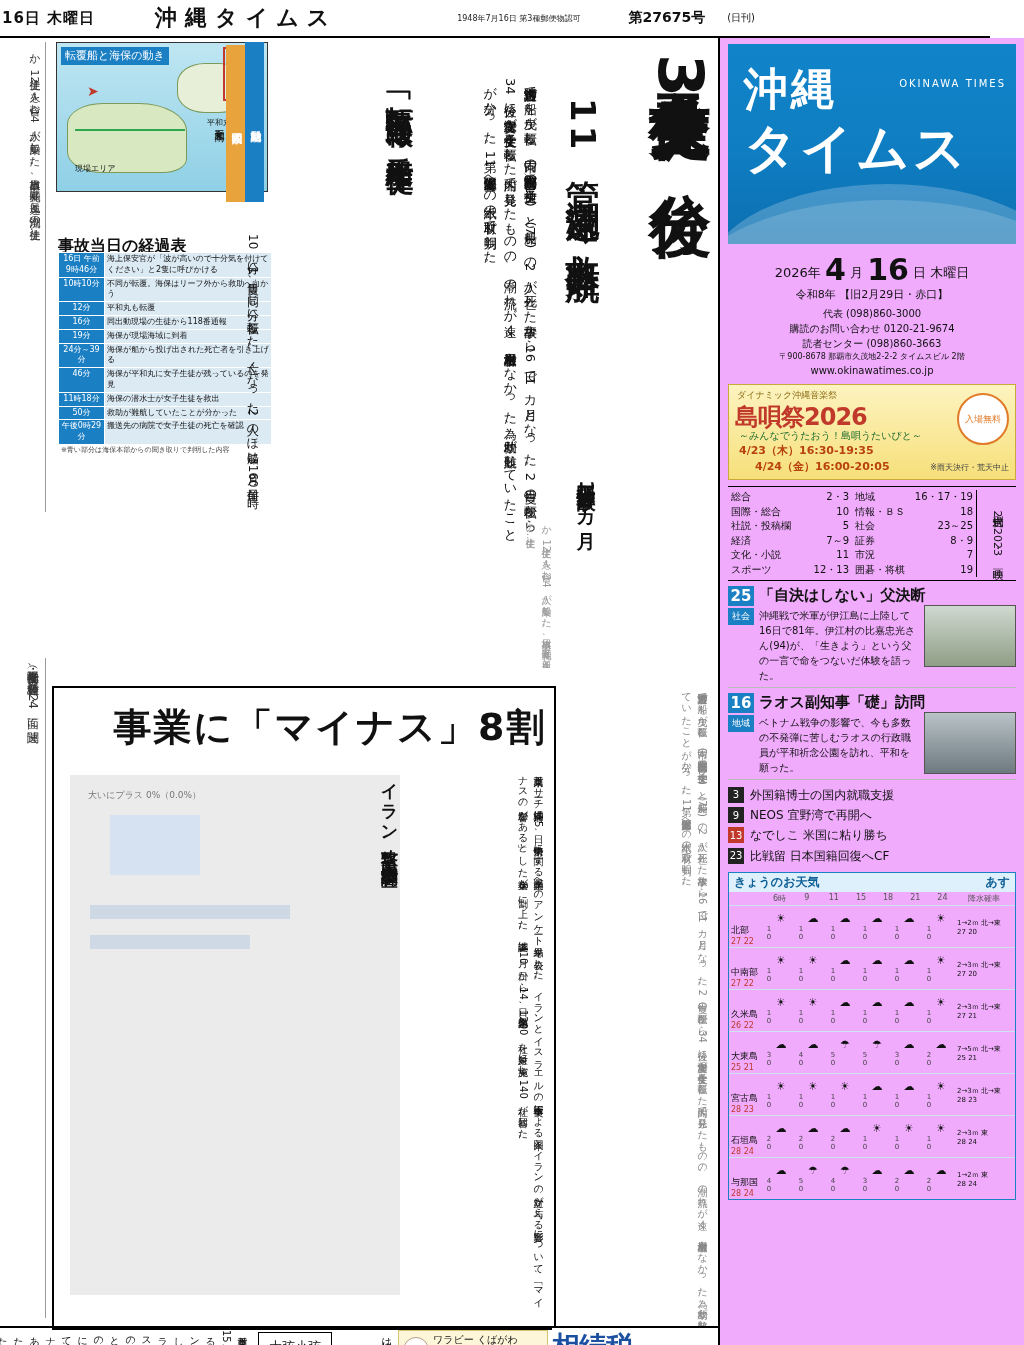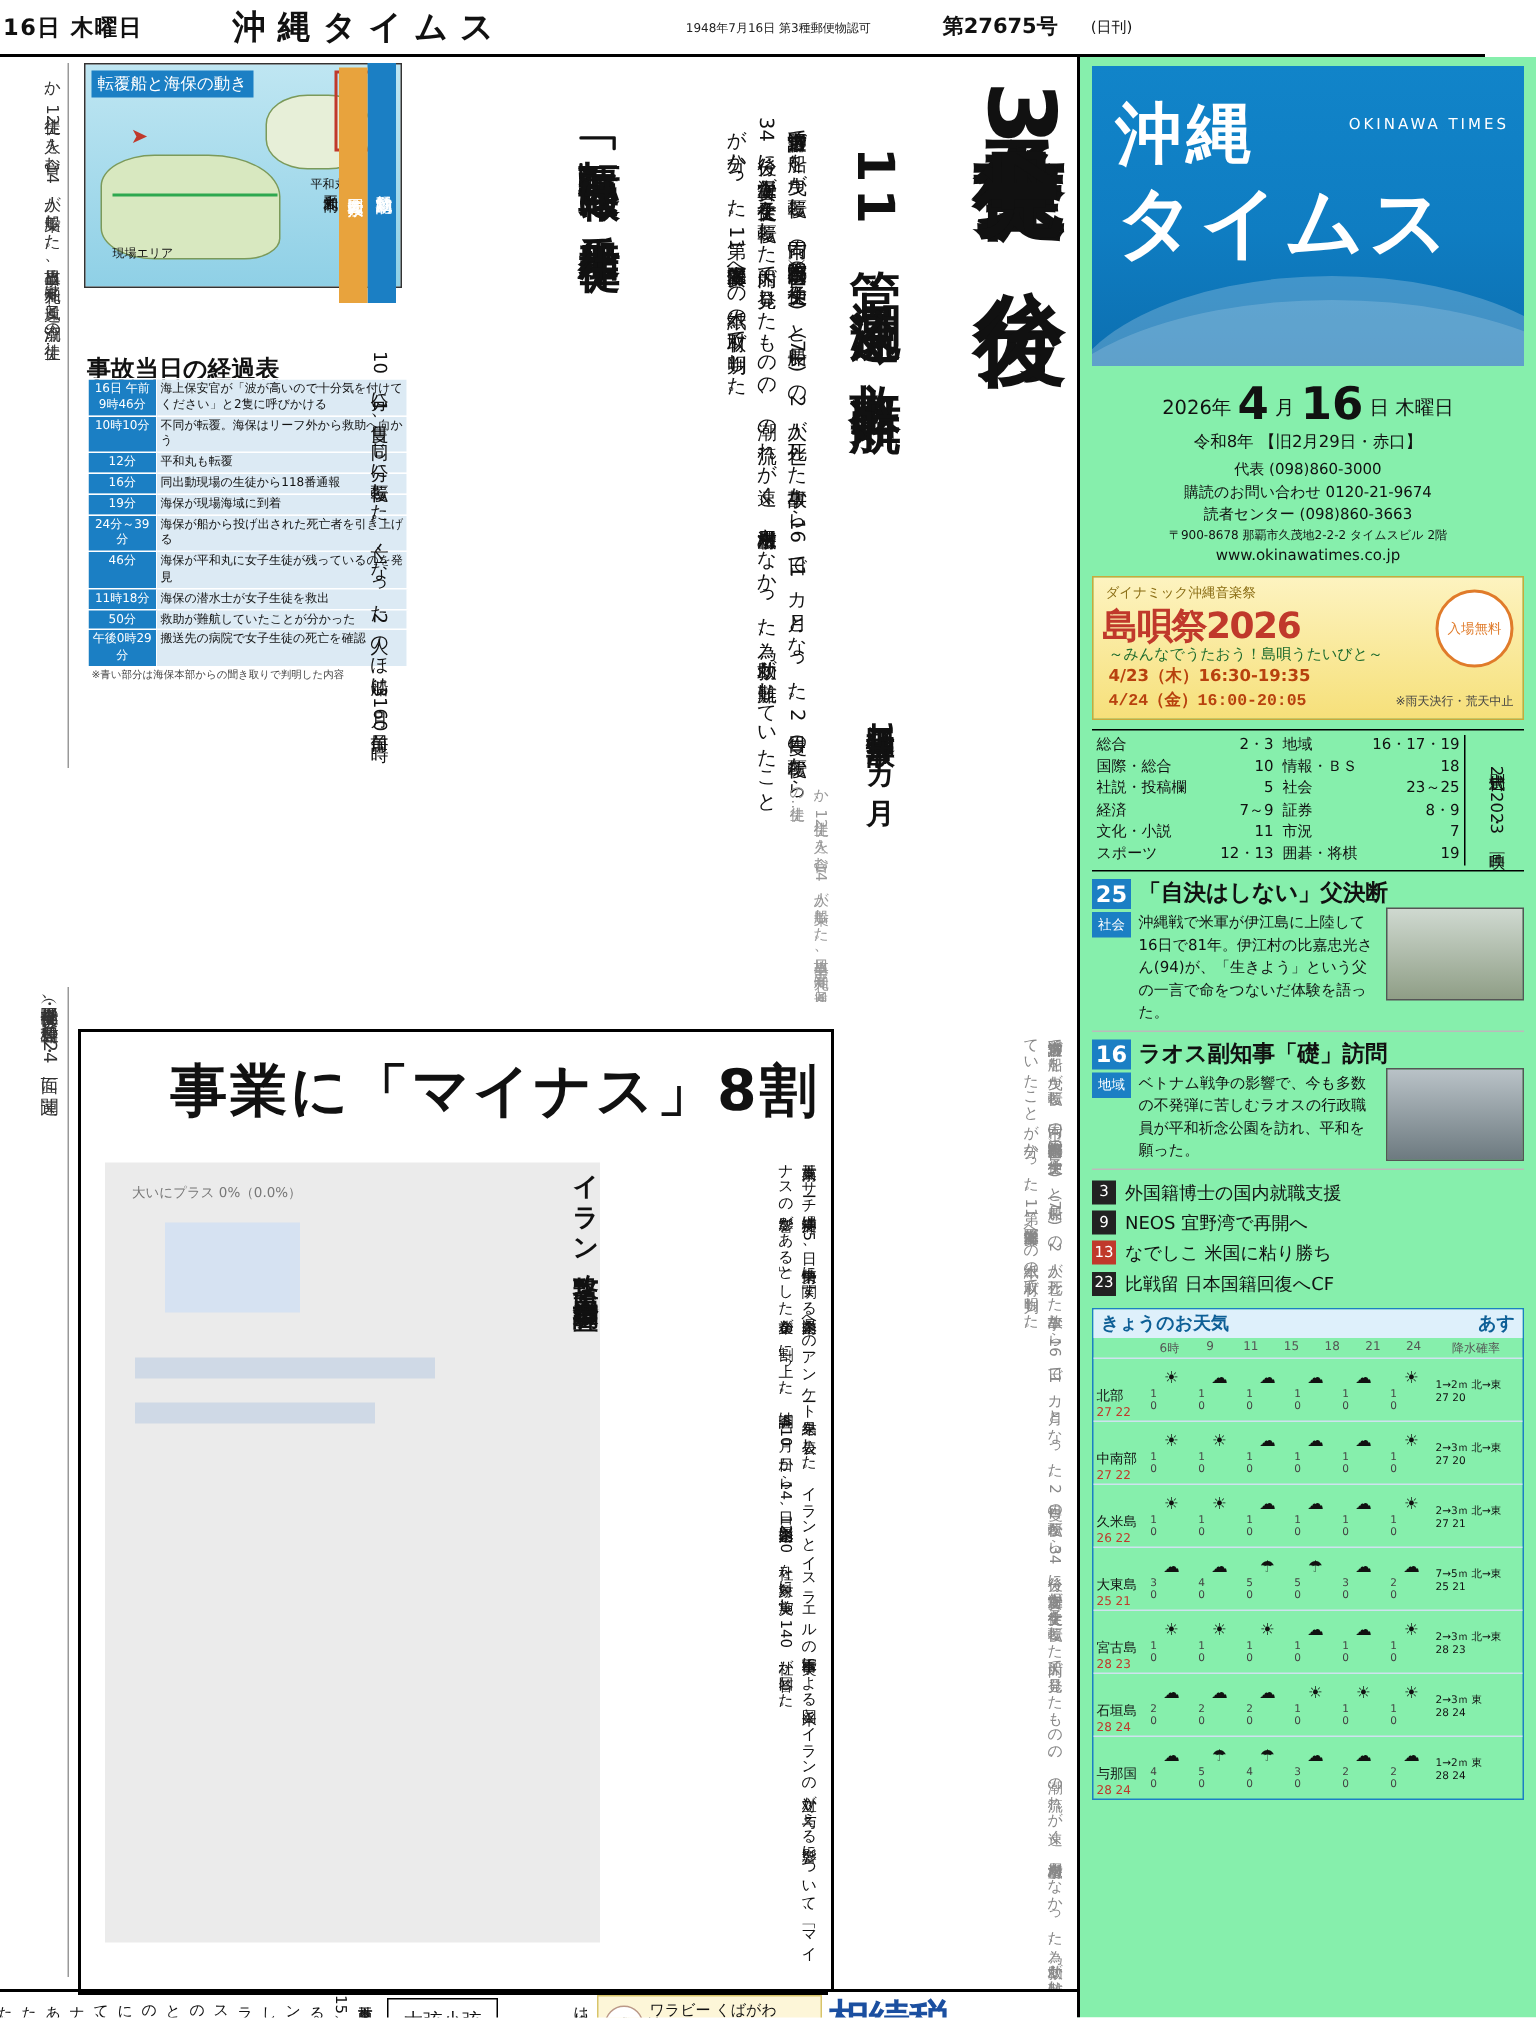--- a/index.html
+++ b/index.html
@@ -26,21 +26,21 @@
   }
   .topstrip .date-left { font-size:15px; font-weight:bold; margin-left:2px; letter-spacing:1px; }
   .topstrip .name-mid { font-size:22px; font-weight:bold; letter-spacing:8px; margin-left:60px; }
   .topstrip .tiny { font-size:8px; margin-left:120px; color:#222; }
   .topstrip .issue { font-size:14px; font-weight:bold; margin-left:48px; }
   .topstrip .daily { font-size:10px; margin-left:22px; }
 
   
   .rightcol {
     position:absolute; right:0; top:38px; width:306px; height:1307px;
-    border-left:2px solid #000; background:#86efac;
+    border-left:2px solid #000; background:#f0abfc;
   }
   .logo-box {
     margin:6px 8px 0 8px; height:200px; position:relative;
     background:linear-gradient(#1184c9,#0f7dc2 55%,#0c6fb0);
     overflow:hidden;
   }
   .logo-box .en { position:absolute; right:10px; top:34px; color:#fff; font-size:10px; letter-spacing:2px; }
   .logo-box .jp1 { position:absolute; left:16px; top:16px; color:#fff; font-size:44px; font-weight:bold; letter-spacing:3px; }
   .logo-box .jp2 { position:absolute; left:16px; top:70px; color:#fff; font-size:52px; font-weight:bold; letter-spacing:3px; }
   .logo-box .wave { position:absolute; left:-20px; bottom:-30px; width:360px; height:90px;
@@ -53,21 +53,21 @@
   .dateblock .line1 .big { font-size:30px; font-weight:bold; vertical-align:-3px; }
   .dateblock .line2 { font-size:11px; }
   .contact { text-align:center; font-size:10px; line-height:1.5; margin-top:4px; }
 
   .ad-box { margin:6px 8px; height:96px; background:linear-gradient(#fdf3c0,#f6e07a); border:1px solid #caa93a;
     position:relative; overflow:hidden; }
   .ad-box .t1 { position:absolute; left:8px; top:4px; font-size:9px; color:#8a6d14; }
   .ad-box .t2 { position:absolute; left:6px; top:16px; font-size:24px; font-weight:bold; color:#c0392b; letter-spacing:-1px; }
   .ad-box .t3 { position:absolute; left:10px; top:44px; font-size:10px; color:#1c6b2d; }
   .ad-box .t4 { position:absolute; left:10px; top:58px; font-size:11px; color:#b8410e; font-weight:bold;}
-  .ad-box .t5 { position:absolute; left:10px; top:74px; font-size:11px; color:#b8410e; font-weight:bold;font-family:Liberation Mono, monospace;}
+  .ad-box .t5 { position:absolute; left:26px; top:74px; font-size:11px; color:#b8410e; font-weight:bold;}
   .ad-box .badge { position:absolute; right:6px; top:8px; width:52px; height:52px; border-radius:50%;
     background:#fff; border:2px solid #e07b2a; color:#e07b2a; font-size:9px; display:flex; align-items:center; justify-content:center; }
   .ad-box .badge2 { position:absolute; right:6px; bottom:6px; font-size:8px; color:#444; }
 
   .index-wrap { margin:4px 8px 0 8px; display:flex; border-top:1px solid #000; border-bottom:1px solid #000; padding:3px 0;}
   .index-cols { display:flex; flex:1; font-size:10px; line-height:1.45; }
   .index-cols .c { flex:1; }
   .index-cols .r { display:flex; justify-content:space-between; padding:0 3px; }
   .index-side { width:40px; border-left:1px solid #000; display:flex; align-items:center; justify-content:center; font-size:11px; }
 

